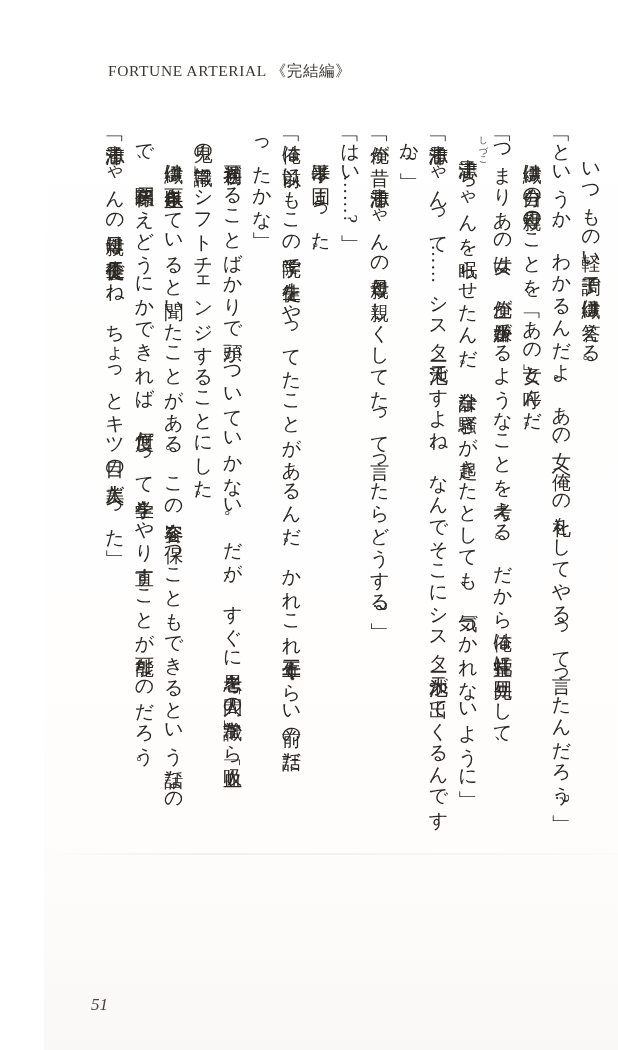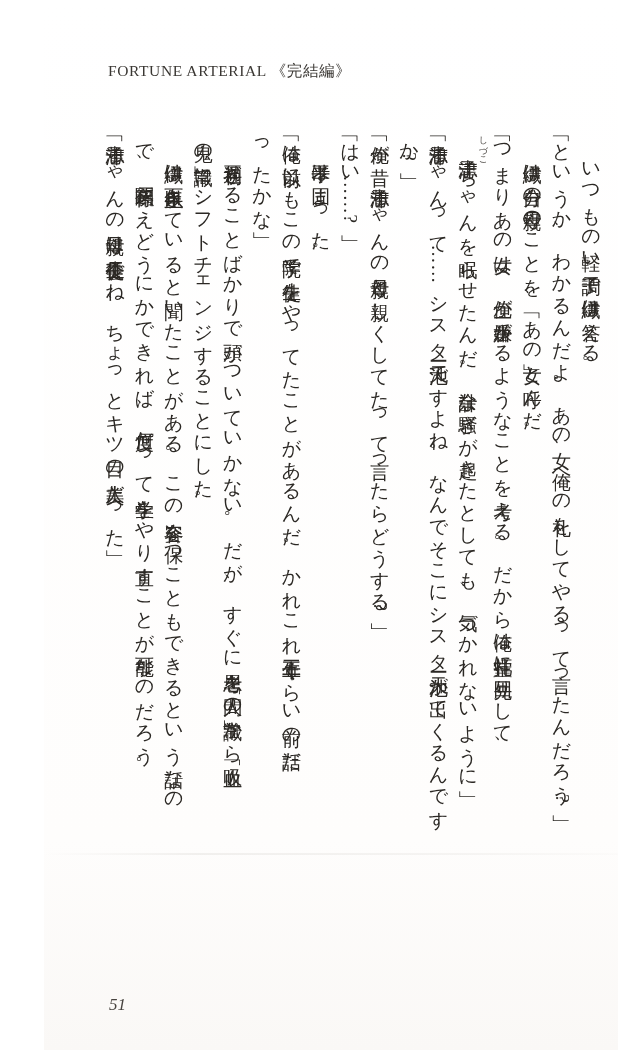--- a/index.html
+++ b/index.html
@@ -61,21 +61,21 @@
     height: 2px;
     background: linear-gradient(90deg,
       rgba(175,170,162,0) 0%,
       rgba(175,170,162,0.16) 25%,
       rgba(175,170,162,0.10) 70%,
       rgba(175,170,162,0) 100%);
     pointer-events: none;
   }
   .page-number {
     position: absolute;
-    left: 65px;
+    left: 47px;
     top: 995px;
     font-size: 17px;
     font-style: italic;
     color: #47433f;
   }
 </style>
 </head>
 <body>
 
 <div class="page">

